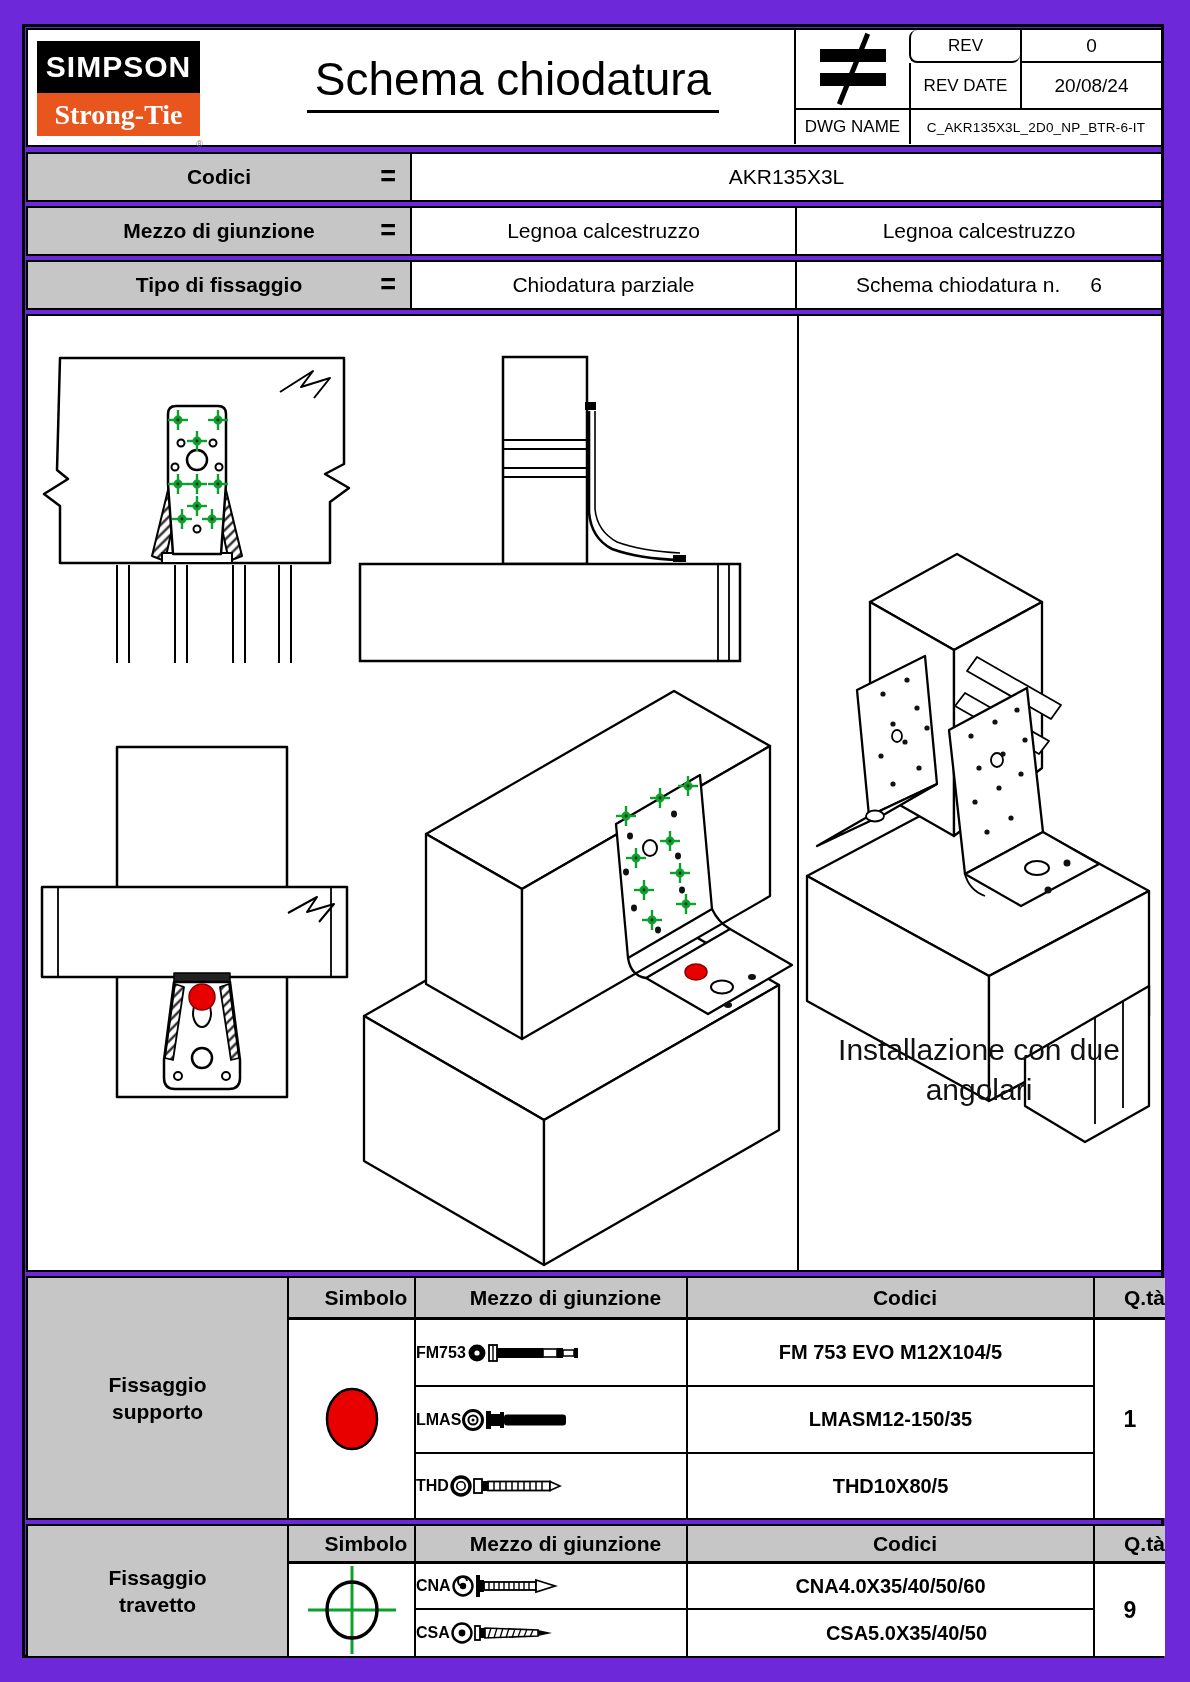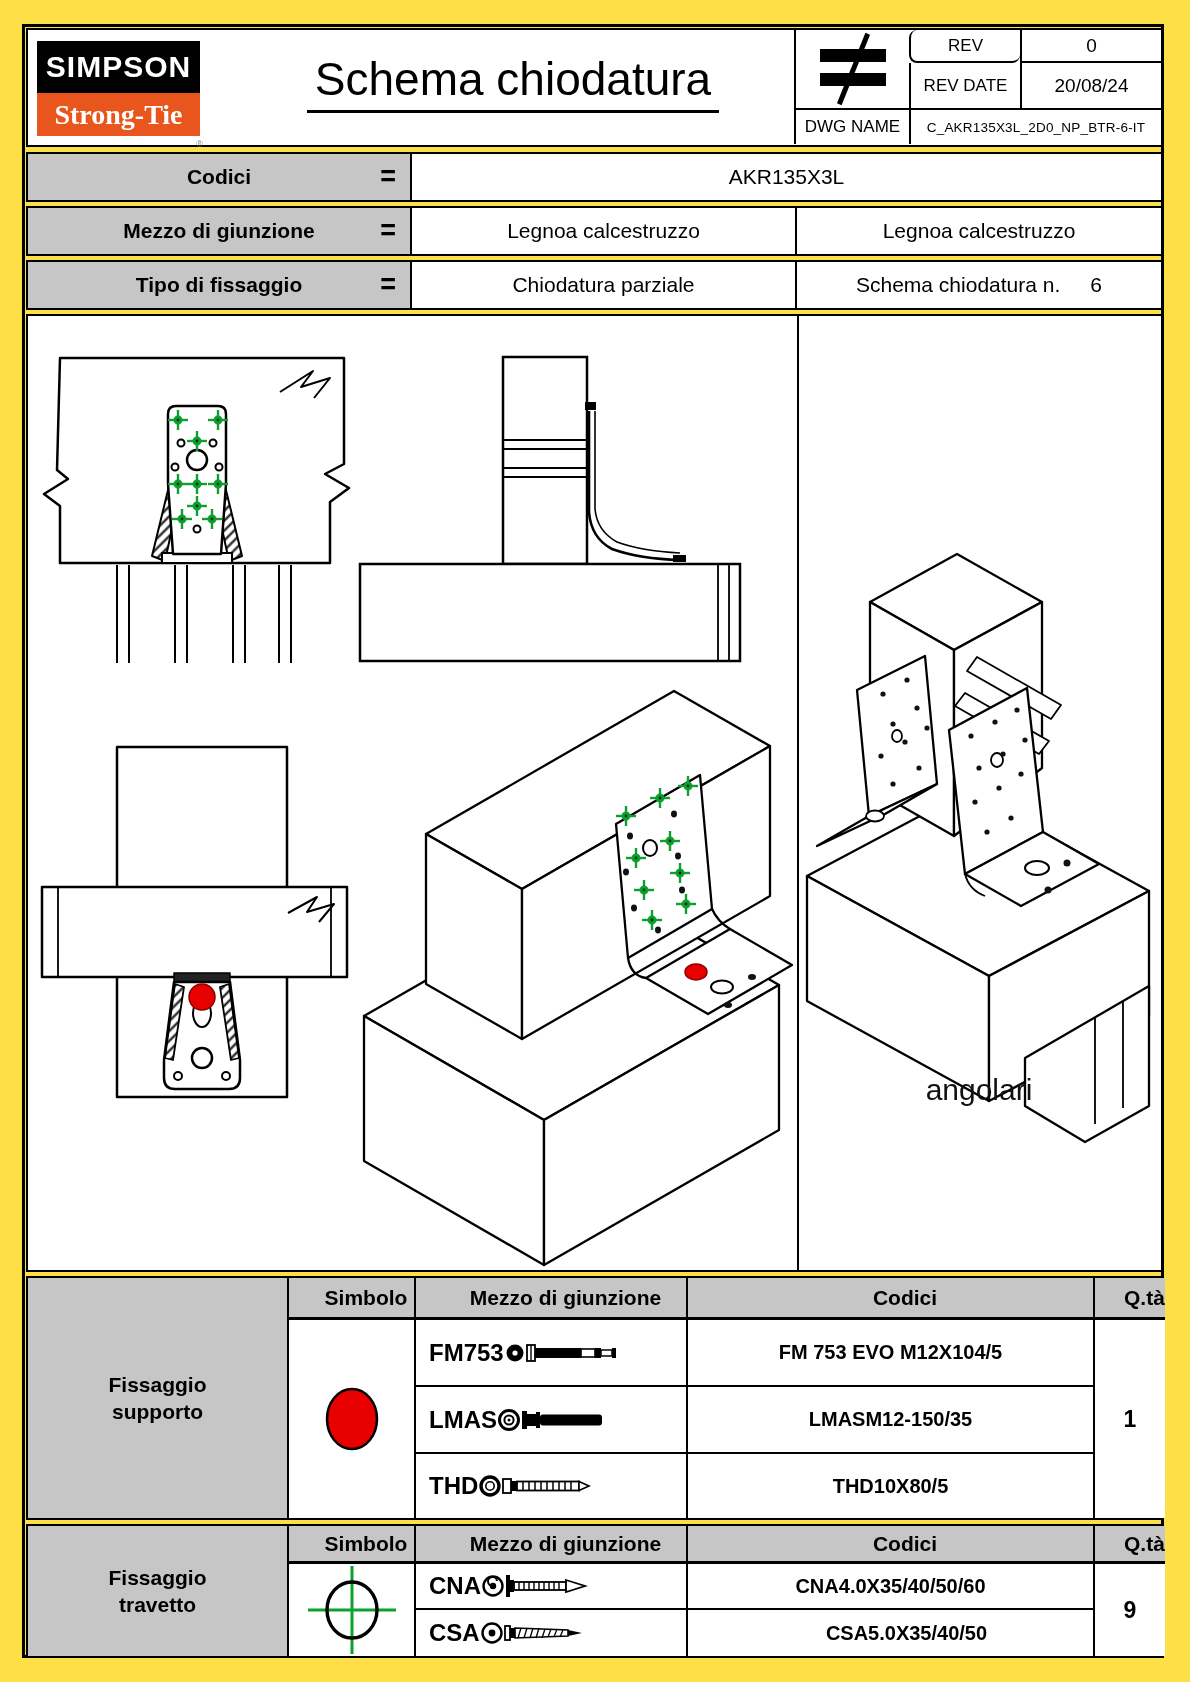--- a/index.html
+++ b/index.html
@@ -1,16 +1,16 @@
 <!DOCTYPE html>
 <html><head>
 <meta charset="utf-8">
 <style>
   html,body{margin:0;padding:0;background:#fff;}
-  .page{position:relative;width:1190px;height:1682px;background:#fde047;overflow:hidden;
+  .page{position:relative;width:1190px;height:1682px;background:#6d28d9;overflow:hidden;
         font-family:"Liberation Sans",sans-serif;color:#000;}
   .abs{position:absolute;box-sizing:border-box;}
   .frame{left:22px;top:24px;width:1142px;height:1634px;border:3px solid #000;}
 
   
   .header-box{left:26px;top:28px;width:1137px;height:119px;border:2px solid #000;background:#fff;}
   .logo{left:9px;top:11px;width:163px;}
   .logo-top{height:52px;background:#000;color:#fff;font-weight:bold;font-size:30px;
             display:flex;align-items:center;justify-content:center;letter-spacing:1px;}
   .logo-bot{height:43px;background:#E8551D;color:#fff;font-weight:bold;font-size:28px;
@@ -53,21 +53,21 @@
   
   .ft{left:26px;width:1137px;display:grid;border:2px solid #000;background:#fff;}
   .ftA{top:1276px;grid-template-columns:261px 127px 272px 407px 1fr;grid-template-rows:42px 67px 67px 64px;height:244px;}
   .ftB{top:1524px;grid-template-columns:261px 127px 272px 407px 1fr;grid-template-rows:38px 46px 46px;height:134px;}
   .cell{border-right:2px solid #000;border-bottom:2px solid #000;display:flex;align-items:center;
         justify-content:center;box-sizing:border-box;background:#fff;}
   .cell.nr{border-right:none;} .cell.nb{border-bottom:none;}
   .hdr{background:#C6C6C6;font-weight:bold;font-size:21px;border-bottom:3px solid #000;padding-left:29px;}
   .group{background:#C6C6C6;flex-direction:column;font-weight:bold;font-size:21px;line-height:1.3;border-bottom:none;}
   .qty{font-weight:bold;font-size:23px;}
-  .name-cell{justify-content:flex-start;padding-left:13px;font-weight:bold;font-size:24px;}
+  .name-cell{justify-content:flex-start;font-weight:bold;font-size:16px;}
   .code-cell{font-weight:bold;font-size:20px;}
   svg{display:block;}
 </style>
 </head>
 <body>
 
 <div class="page">
   <div class="abs frame"></div>
 
   <div class="abs header-box">
@@ -291,21 +291,21 @@
               <circle cx="226" cy="424" r="2.6"></circle>
             <circle cx="176" cy="486" r="2.6"></circle>
               <circle cx="200" cy="472" r="2.6"></circle>
               <circle cx="222" cy="458" r="2.6"></circle>
             <circle cx="188" cy="516" r="2.6"></circle>
               <circle cx="212" cy="502" r="2.6"></circle>
           </g>
         </g>
       </svg>
       <div class="cap capR">
-        <br>
+        <span>Installazione con due</span><br>
         <span>angolari</span>
       </div>
     </div>
   </div>
 
   <div class="abs ft ftA">
     <div class="cell group" style="grid-column:1;grid-row:1/5;">
       <span>Fissaggio</span>
       <span>supporto</span>
     </div>

